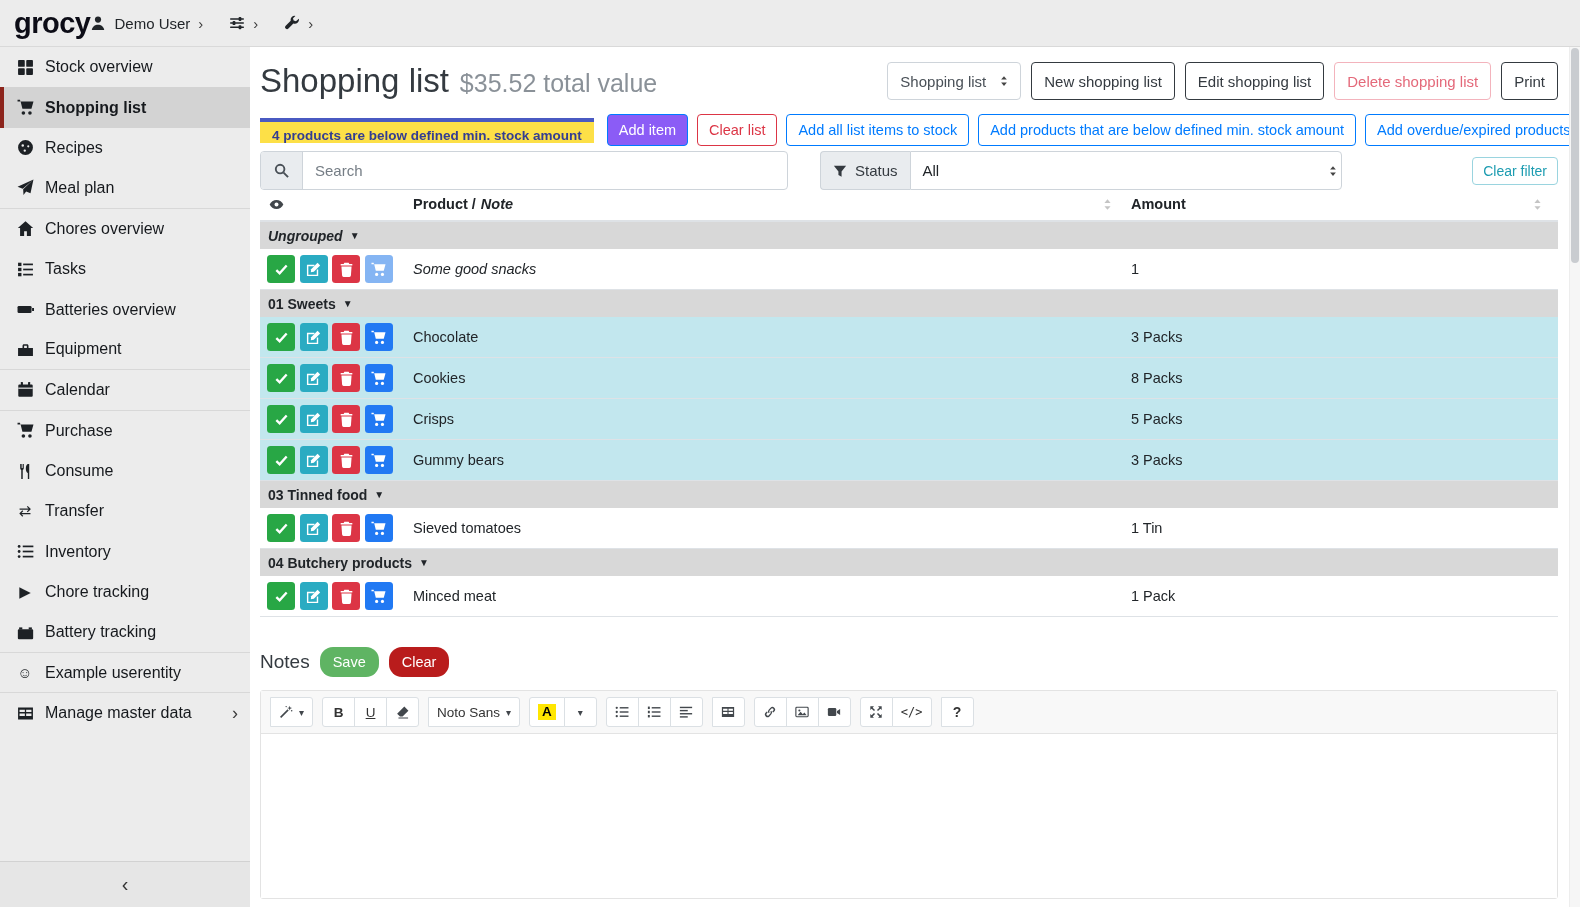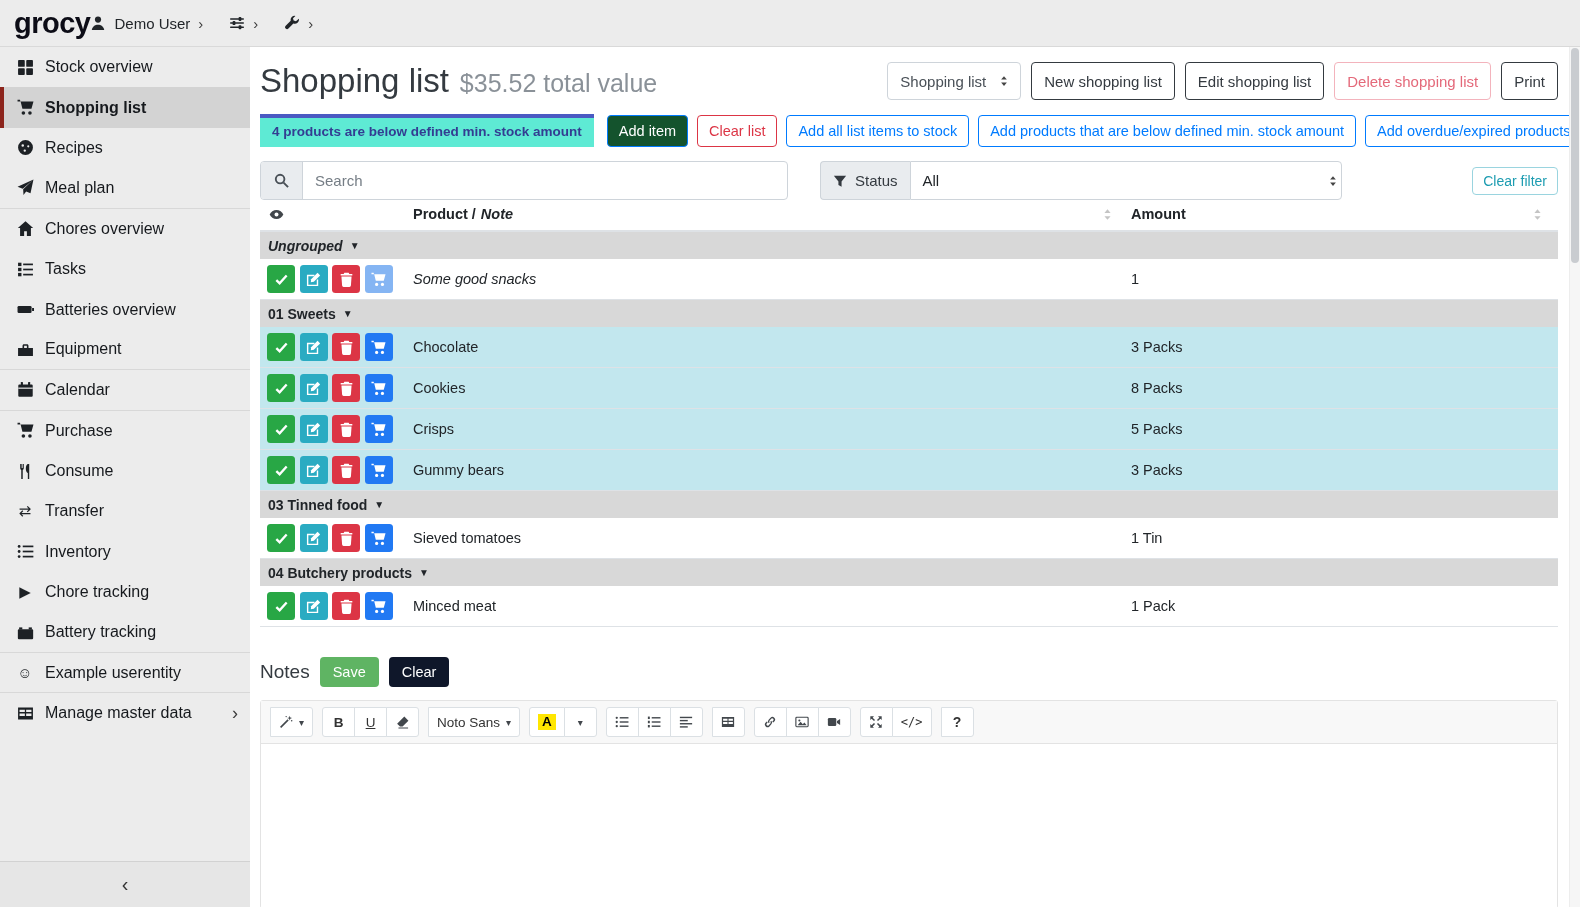--- a/index.html
+++ b/index.html
@@ -37,28 +37,28 @@
 .hdr-actions{display:flex;gap:10px;align-items:center;padding-top:3px}
 .select-box{height:38px;background:#fff;border:1px solid #ced4da;border-radius:4px;display:flex;align-items:center;gap:12px;padding:0 10px 0 12px;font-size:15px;color:#495057;cursor:pointer}
 .btn{height:38px;padding:0 12px;border-radius:4px;background:#fff;font-size:15px;display:flex;align-items:center;cursor:pointer;border:1px solid}
 .btn-dark{border-color:#343a40;color:#343a40}
 .btn-del{border-color:#f3b3bc;color:#e4697a}
 .updown{width:12px;height:14px;display:flex;color:#444}
 .updown svg{width:12px;height:14px;fill:currentColor}
 
 
 .alert-row{display:flex;align-items:center;gap:9px;margin-top:14px}
-.alert{background:#5eead4;border-top:4px solid #4a5ac2;color:#333d92;font-weight:700;font-size:13.5px;padding:6px 12px 8px;flex:none;margin-right:4px}
+.alert{background:#fde047;border-top:4px solid #4a5ac2;color:#333d92;font-weight:700;font-size:13.5px;padding:6px 12px 0;flex:none;margin-right:4px}
 .abtn{height:32px;padding:0 11px;border-radius:4px;font-size:14.5px;display:flex;align-items:center;cursor:pointer;white-space:nowrap;border:1px solid}
-.abtn.primary{background:#14532d;border-color:#007bff;color:#fff}
+.abtn.primary{background:#8b5cf6;border-color:#007bff;color:#fff}
 .abtn.o-danger{background:#fff;border-color:#dc3545;color:#dc3545}
 .abtn.o-primary{background:#fff;border-color:#007bff;color:#007bff}
 
 
-.filter-row{display:flex;align-items:center;margin-top:14px}
+.filter-row{display:flex;align-items:center;margin-top:5px}
 .search-group{display:flex;width:528px;height:39px;border:1px solid #ced4da;border-radius:4px;background:#fff;overflow:hidden}
 .sg-addon{width:42px;background:#e9ecef;border-right:1px solid #ced4da;display:flex;align-items:center;justify-content:center}
 .sg-addon svg{width:15px;height:15px;fill:#495057}
 .search-input{border:0;outline:0;flex:1;font-size:15px;padding:0 12px;color:#495057;font-family:inherit;background:transparent}
 .search-input::placeholder{color:#757d85}
 .status-group{display:flex;height:39px;width:522px;margin-left:32px}
 .st-addon{background:#e9ecef;border:1px solid #ced4da;border-right:0;border-radius:4px 0 0 4px;display:flex;align-items:center;gap:8px;padding:4px 12px;font-size:15px;color:#343a40;font-weight:400}
 .f-ic{display:flex}
 .f-ic svg{width:14px;height:14px;fill:#343a40}
 .st-select{flex:1;border:1px solid #ced4da;border-radius:0 4px 4px 0;background:#fff;display:flex;align-items:center;justify-content:space-between;padding:0 2px 0 12px;font-size:15px;color:#212529;cursor:pointer}
@@ -87,23 +87,23 @@
 .rbtn.del{background:#dc3545}
 .rbtn.cart{background:#2179f3}
 .rbtn.cart.dis{background:#85b5f3}
 .r-product{font-size:14.5px;padding-left:3px}
 .r-product.note{font-style:italic}
 .r-amount{font-size:14.5px;padding-left:3px}
 
 
 .notes-row{display:flex;align-items:center;gap:10px;margin-top:30px}
 .notes-title{font-size:19px;font-weight:400;color:#343a40}
-.nbtn{border-radius:4px;color:#fff;font-size:14.5px;padding:7px 13px}
+.nbtn{border-radius:13px;color:#fff;font-size:14.5px;padding:7px 13px}
 .nbtn.save{background:#5fb463}
-.nbtn.clear{background:#0f172a}
+.nbtn.clear{background:#b91c1c}
 .editor{margin-top:13px;border:1px solid #e3e3e3;border-radius:3px}
 .ed-toolbar{padding:6px 9px;background:#f8f8f8;border-bottom:1px solid #e3e3e3;display:flex;align-items:center;flex-wrap:wrap}
 .ed-group{display:flex;margin-right:9px}
 .ed-btn{min-width:33px;height:30px;background:#fff;border:1px solid #dbe0e4;display:flex;align-items:center;justify-content:center;gap:6px;font-size:13.5px;color:#333;margin-left:-1px;padding:0 8px;border-radius:0}
 .ed-group .ed-btn:first-child{border-radius:3px 0 0 3px;margin-left:0}
 .ed-group .ed-btn:last-child{border-radius:0 3px 3px 0}
 .ed-ic{display:flex;width:14px;height:14px}
 .ed-ic svg{width:14px;height:14px;fill:#42474c}
 .ed-btn .caret{font-size:10px;color:#42474c}
 .bt-bold{font-weight:800}

